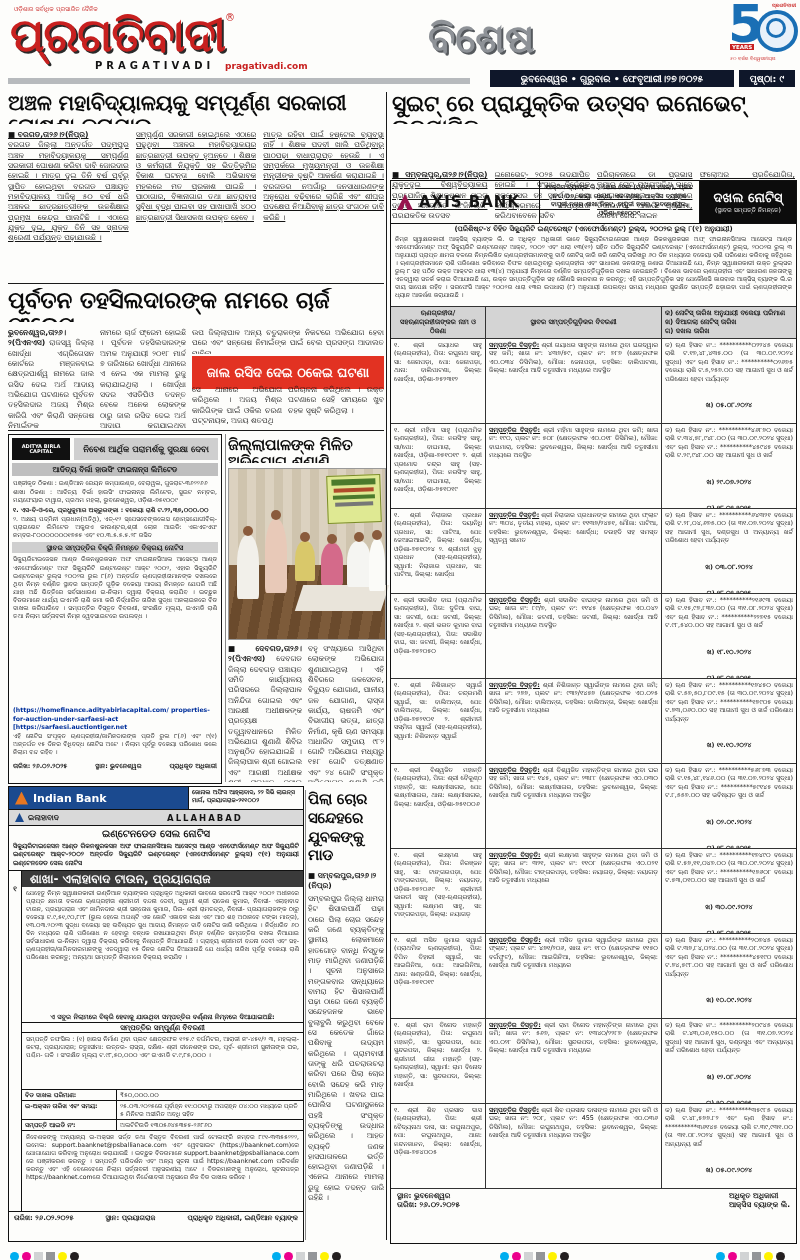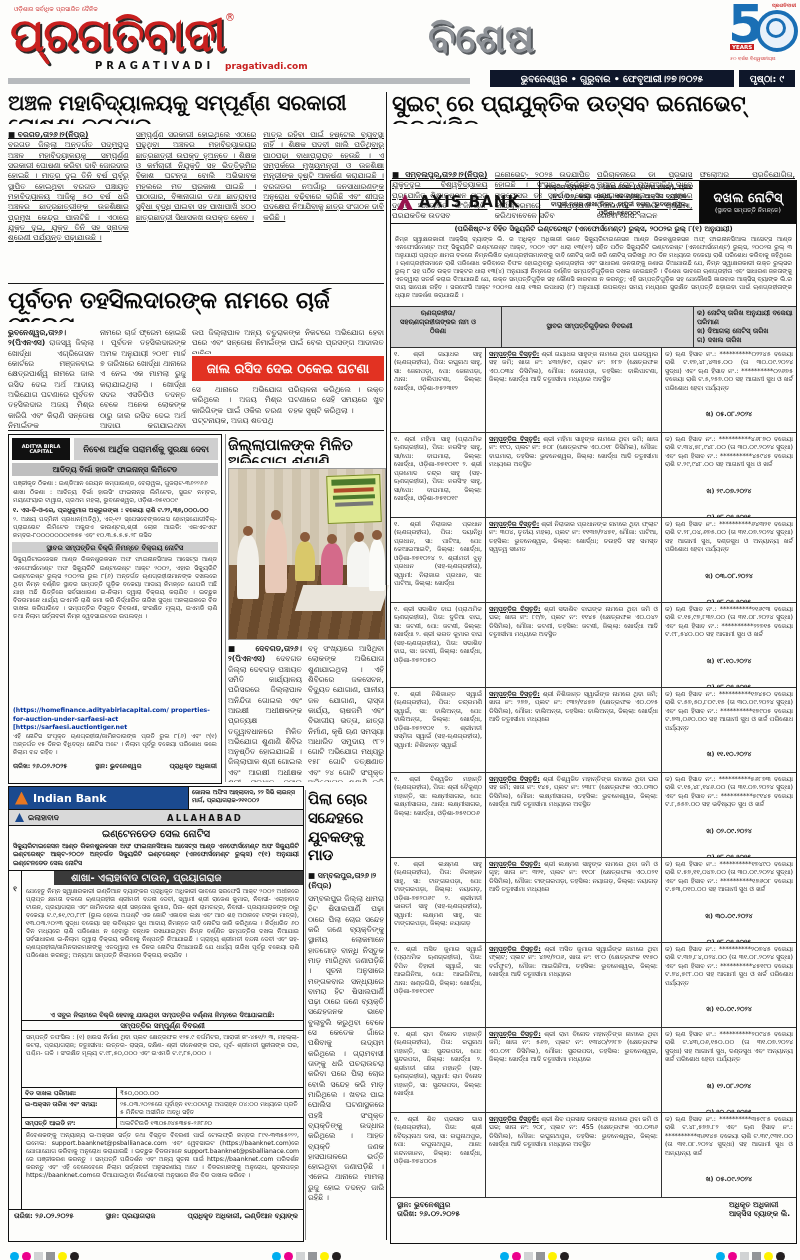--- a/index.html
+++ b/index.html
@@ -24,21 +24,21 @@
   .datebar{background:#0f172a;color:#fff;font-size:9.5px;font-weight:bold;display:flex;align-items:center;justify-content:center;}
   
   .redbox{background:#e23222;color:#fff;font-weight:bold;display:flex;align-items:center;justify-content:center;font-size:13px;}
   
   .adbox{border:1.5px solid #111;}
   .graybar{background:#cfcfcf;font-weight:bold;display:flex;align-items:center;justify-content:center;}
   
   .ib-band{background:#1b4a8f;color:#fff;display:flex;align-items:center;}
   .ib-gray{background:#d9d9d9;display:flex;align-items:center;}
   
-  .axhead{background:#d4d4d4;font-weight:bold;font-size:7.2px;gap:16px;}
+  .axhead{background:#d4d4d4;font-weight:bold;font-size:7.2px;}
   .axrow{display:grid;grid-template-columns:94px 176px 1fr;border-top:1px solid #333;}
   .axrow>div{padding:2px 3px;font-size:6.4px;line-height:1.32;overflow:hidden;border-left:1px solid #333;}
   .axrow>div:first-child{border-left:none;}
   .prop-label{font-weight:bold;text-decoration:underline;}
   .due-dates{text-align:center;font-weight:bold;margin-top:18px;}
   
   .mark{display:inline-block;width:9px;height:9px;margin-right:3px;vertical-align:middle;}
   .mark.circle{border-radius:50%;}
   
   .photo{background:repeating-linear-gradient(90deg,#dcd2c0 0 9px,#cfc4ae 9px 18px);border:1px solid #999;}
@@ -86,21 +86,21 @@
 
   <div class="abs rule-h" style="left:8px;top:283px;width:376px;"></div>
 
   <div class="abs hl clip" style="left:8px;top:288px;width:376px;height:34px;font-size:23px;">ପୂର୍ବତନ ତହସିଲଦାରଙ୍କ ନାମରେ ଚାର୍ଜ ଫ୍ରେମ୍</div>
   <div class="abs body-txt just clip" style="left:8px;top:328px;width:86px;height:100px;">
     <span class="b">ଭୁବନେଶ୍ୱର,ତା୨୬।୨(ପିଏନଏସ)</span>
     <span>ରାଜସ୍ୱ ଜିଲ୍ଲା ଖୋର୍ଦ୍ଧା ଏଗ୍ରିଗେସନ କୋର୍ଟରେ ମଞ୍ଜଳବାଇ କ୍ଷେତ୍ରପାର୍ଶ୍ୱ ନାମରେ ଜାଲ ରସିଦ ଦେଇ ଅର୍ଥ ଆଦାୟ ଅଭିଯୋଗ ଘଟଣାରେ ପୂର୍ବତନ ତହସିଲଦାର ଅଜୟ ମିଶ୍ର କାରିଗି ଏବଂ କିରାଣି ସନ୍ତୋଷ ନିମାଇଁଙ୍କ</span>
   </div>
   <div class="abs body-txt just clip" style="left:100px;top:328px;width:86px;height:100px;">ନାମରେ ଚାର୍ଜ ଫ୍ରେମ ହୋଇଛି । ପୂର୍ବତନ ତହସିଲଦାରଙ୍କ ଅମଳ ଅନୁଯାୟୀ ୨୦୧୮ ମାର୍ଚ୍ଚ ୭ ତାରିଖରେ ଖୋର୍ଦ୍ଧା ଥାନାରେ ଏ ନେଇ ଏକ ମାମଲା ରୁଜୁ କରାଯାଇଥିଲା । ଖୋର୍ଦ୍ଧା ସଦର ଏସଡିପିଓ ତଦନ୍ତ ବେଳେ ଅନେକ ଲୋକଙ୍କ ଠାରୁ ଜାଲ ରସିଦ ଦେଇ ଅର୍ଥ ଆଦାୟ କରାଯାଇଥିବା ପ୍ରମାଣ ପାଇଥିଲେ ।</div>
   <div class="abs body-txt just clip" style="left:192px;top:328px;width:192px;height:26px;">ଉପ ଜିଲ୍ଲାପାଳ ଅନ୍ୟ ଚତୁରାଳଙ୍କ ନିକଟରେ ଅଭିଯୋଗ ହେବା ପରେ   ଏବଂ ସନ୍ତୋଷ ନିମାଇଁଙ୍କ ପାଇଁ ବେଲ ପ୍ରସଙ୍ଗ ଆଦାଲତ ମାନିଲା</div>
-  <div class="abs redbox" style="left:192px;top:356px;width:192px;height:25px;">ଜାଲ ରସିଦ ଦେଇ ଠକେଇ ଘଟଣା</div>
+  <div class="abs redbox" style="left:192px;top:356px;width:192px;height:33px;">ଜାଲ ରସିଦ ଦେଇ ଠକେଇ ଘଟଣା</div>
   <div class="abs body-txt just clip" style="left:192px;top:385px;width:90px;height:43px;">ସେ ଥାନାରେ ଅଭିଯୋଗ କରିଥିଲେ । ଅଜୟ ମିଶ୍ର କାରିଗିଙ୍କ ପାଇଁ ଓକିଲ ଚରଣ ପଟ୍ଟନାୟକ, ଅଜୟ ଶତପଥି</div>
   <div class="abs body-txt just clip" style="left:288px;top:385px;width:96px;height:43px;">ପରିଚାଳନା କରିଥିଲେ । ଉକ୍ତ ଘଟଣାରେ ସେହି ସମୟରେ ଖୁବ ଚହଳ ସୃଷ୍ଟି କରିଥିଲା ।</div>
 
   <div class="abs rule-h" style="left:8px;top:430px;width:376px;"></div>
 
   <div class="abs adbox" style="left:8px;top:434px;width:212px;height:348px;">
     <div style="display:flex;align-items:center;gap:4px;padding:3px;">
       <div style="background:#111;color:#fff;font-size:5px;font-weight:bold;width:58px;height:22px;display:flex;flex-direction:column;align-items:center;justify-content:center;line-height:1.1;">
         <span>ADITYA BIRLA</span>
         <span>CAPITAL</span>
@@ -171,21 +171,21 @@
         <span style="width:9px;height:9px;background:#1b4a8f;display:inline-block;clip-path:polygon(50% 0,100% 100%,0 100%);"></span>
         <span class="b" style="font-size:7.5px;">ଇଲାହାବାଦ</span>
       </div>
       <div class="ib-gray ctr b" style="flex:1;justify-content:center;font-size:8.5px;letter-spacing:2px;">ALLAHABAD</div>
     </div>
     <div class="ctr b" style="font-size:10px;padding:2px 0;">ଇଣ୍ଟେନଡେଡ ସେଲ ନୋଟିସ</div>
     <div class="b just" style="font-size:6.4px;line-height:1.3;padding:0 4px;">ସିକ୍ୟୁରିଟାଇଜେସନ ଆଣ୍ଡ ରିକନଷ୍ଟ୍ରକସନ ଅଫ ଫାଇନାନସିଆଲ ଆସେଟ୍ସ ଆଣ୍ଡ ଏନଫୋର୍ସମେଣ୍ଟ ଅଫ ସିକ୍ୟୁରିଟି ଇଣ୍ଟରେଷ୍ଟ ଆକ୍ଟ-୨୦୦୨ ଅନ୍ତର୍ଗତ ସିକ୍ୟୁରିଟି ଇଣ୍ଟରେଷ୍ଟ (ଏନଫୋର୍ସମେଣ୍ଟ ରୁଲ୍ସ) ୯(୧) ଅନୁଯାୟୀ ଇଣ୍ଟେନଡେଡ ସେଲ ନୋଟିସ</div>
     <div style="display:flex;margin-top:3px;border-top:1px solid #111;">
       <div class="ctr b" style="width:12px;border-right:1px solid #111;font-size:7px;padding-top:14px;">୧</div>
       <div style="flex:1;">
-        <div style="background:#3a3a3a;color:#fff;font-size:10px;font-weight:bold;padding:1px 17px;margin-left:32px;">ଶାଖା- ଏଲାହାବାଦ ଟାଉନ, ପ୍ରୟାଗରାଜ</div>
+        <div style="background:#3a3a3a;color:#fff;font-size:12px;font-weight:bold;padding:1px 8px;">ଶାଖା- ଏଲାହାବାଦ ଟାଉନ, ପ୍ରୟାଗରାଜ</div>
         <div class="tiny just clip" style="padding:2px 4px;height:122px;">ଯେହେତୁ ନିମ୍ନ ସ୍ୱାକ୍ଷରକାରୀ ଇଣ୍ଡିଆନ ବ୍ୟାଙ୍କର ପ୍ରାଧିକୃତ ଅଧିକାରୀ ଭାବରେ ସରଫେସି ଆକ୍ଟ ୨୦୦୨ ଅଧୀନରେ ପ୍ରାପ୍ତ କ୍ଷମତା ବଳରେ ଋଣଗ୍ରହୀତା ଶ୍ରୀମତୀ ବନ୍ଦନା ଦେବୀ, ସ୍ୱାମୀ ଶ୍ରୀ ରାଜେଶ କୁମାର, ନିବାସୀ- ଏଲାହାବାଦ ଟାଉନ, ପ୍ରୟାଗରାଜ ଏବଂ ଜାମିନଦାର ଶ୍ରୀ ସନ୍ତୋଷ କୁମାର, ପିତା- ଶ୍ରୀ ରାମଚନ୍ଦ୍ର, ନିବାସୀ- ପ୍ରୟାଗରାଜଙ୍କ ଠାରୁ ବକେୟା ଟ.୯,୫୧,୯୦,୮୯୮ (ଭୁଲ ହେଲେ ଅଗଷ୍ଟି ଏକ କୋଟି ଏକାବନ ଲକ୍ଷ ଏବଂ ଆଠ ଶହ ଅଠାନବେ ଟଙ୍କା ମାତ୍ର), ୧୩.୦୩.୨୦୨୩ ସୁଦ୍ଧା ବକେୟା ସହ ଭବିଷ୍ୟତ ସୁଧ ଆଦାୟ ନିମନ୍ତେ ଦାବି ନୋଟିସ ଜାରି କରିଥିଲେ । ନିର୍ଦ୍ଧାରିତ ୬୦ ଦିନ ମଧ୍ୟରେ ରାଶି ପରିଶୋଧ ନ ହେବାରୁ ବନ୍ଧକ ରଖାଯାଇଥିବା ନିମ୍ନ ବର୍ଣ୍ଣିତ ସମ୍ପତ୍ତିର ଦଖଲ ନିଆଯାଇ ସର୍ବସାଧାରଣ ଇ-ନିଲାମ ଦ୍ୱାରା ବିକ୍ରୟ କରିବାକୁ ନିଷ୍ପତ୍ତି ନିଆଯାଇଛି । ଗ୍ରାହ୍ୟ ଶ୍ରୀମତୀ ବନ୍ଦନା ଦେବୀ ଏବଂ ସହ-ଋଣଗ୍ରହୀତା/ଜାମିନଦାରମାନଙ୍କୁ ଏତଦ୍ୱାରା ୧୫ ଦିନର ନୋଟିସ ଦିଆଯାଉଛି ଯେ ଧାର୍ଯ୍ୟ ତାରିଖ ପୂର୍ବରୁ ବକେୟା ରାଶି ପରିଶୋଧ କରନ୍ତୁ; ଅନ୍ୟଥା ସମ୍ପତ୍ତି ନିଲାମରେ ବିକ୍ରୟ କରାଯିବ ।</div>
         <div class="ctr b" style="font-size:6.6px;">ଏ ସବୁର ନିଲାମରେ ବିକ୍ରି ହେବାକୁ ଯାଉଥିବା ସମ୍ପତ୍ତିର ବର୍ଣ୍ଣନା ନିମ୍ନରେ ଦିଆଯାଇଅଛି:</div>
         <div class="ctr b" style="font-size:7.2px;border-top:1px solid #111;border-bottom:1px solid #111;margin-top:1px;">ସମ୍ପତ୍ତିର ସମ୍ପୂର୍ଣ୍ଣ ବିବରଣୀ</div>
         <div class="tiny just clip" style="padding:2px 4px;height:52px;">ସମ୍ପତ୍ତି ତଫସିଲ : (୧) ହାଉସ ନିର୍ମାଣ ଥିବା ପ୍ଲଟ କ୍ଷେତ୍ରଫଳ ୧୨୫.୯ ବର୍ଗମିଟର, ଆରାଜୀ ନଂ-୪୫୧/୨ ୩, ମହଲ୍ଲା- କଟରା, ପ୍ରୟାଗରାଜ; ଚତୁଃସୀମା: ଉତ୍ତର- ରାସ୍ତା, ଦକ୍ଷିଣ- ଶ୍ରୀ ଦୀନେଶଙ୍କ ଘର, ପୂର୍ବ- ଶ୍ରୀମତୀ ସୁନୀତାଙ୍କ ଘର, ପଶ୍ଚିମ- ଗଳି । ସଂରକ୍ଷିତ ମୂଲ୍ୟ ଟ.୯୮,୫୦,୦୦୦ ଏବଂ ଇଏମଡି ଟ.୯,୮୫,୦୦୦ ।</div>
         <div style="border-top:1px solid #111;">
           <div style="display:flex;border-bottom:1px solid #111;">
             <div class="b" style="width:88px;font-size:6.2px;padding:1px 3px;border-right:1px solid #111;">ବିଡ ଦାଖଲ ପରିମାଣ:</div>
             <div style="flex:1;font-size:6.2px;padding:1px 3px;">₹୫୦,୦୦୦.୦୦</div>
           </div>
           <div style="display:flex;border-bottom:1px solid #111;">

